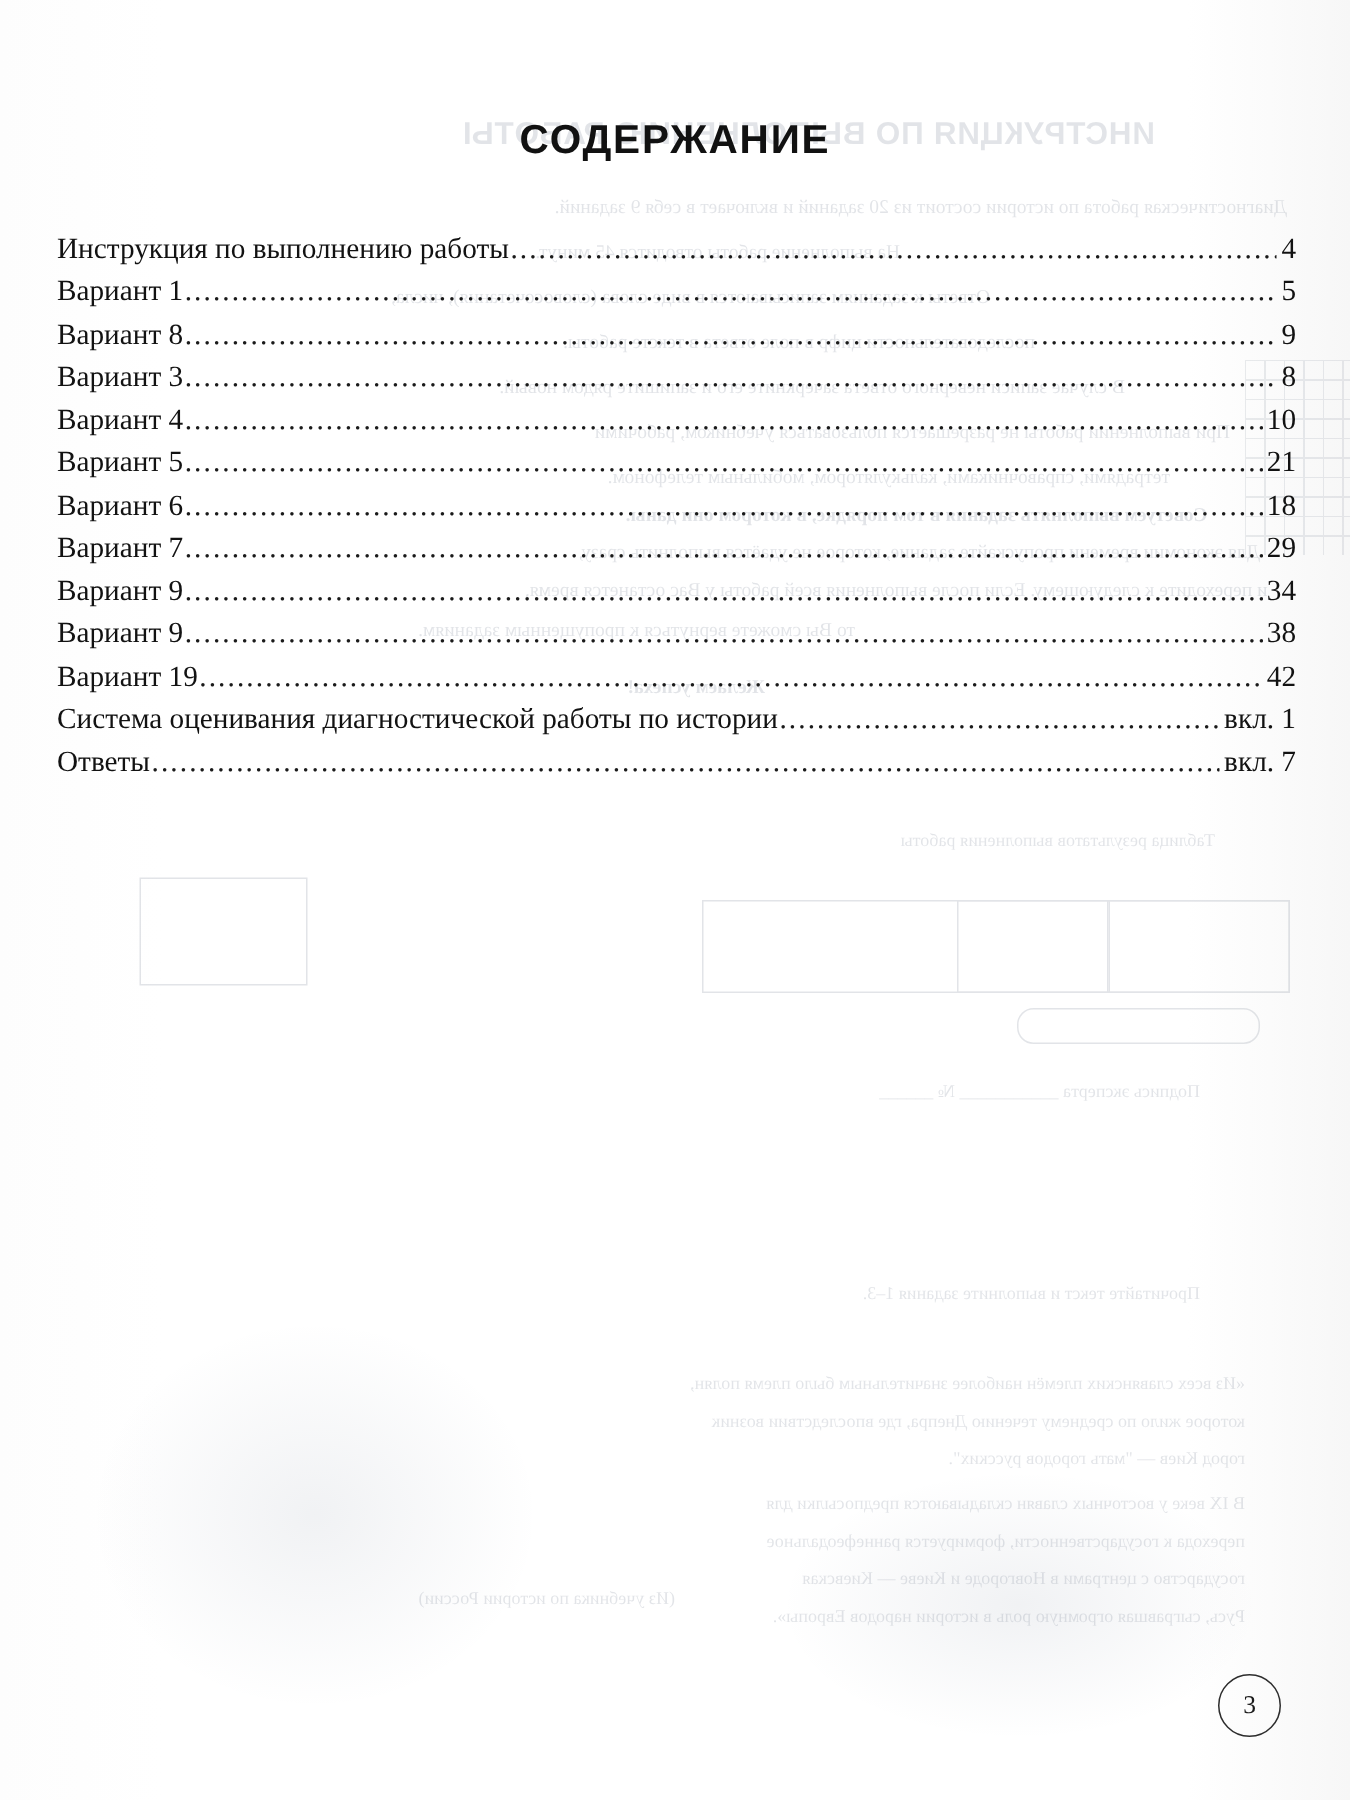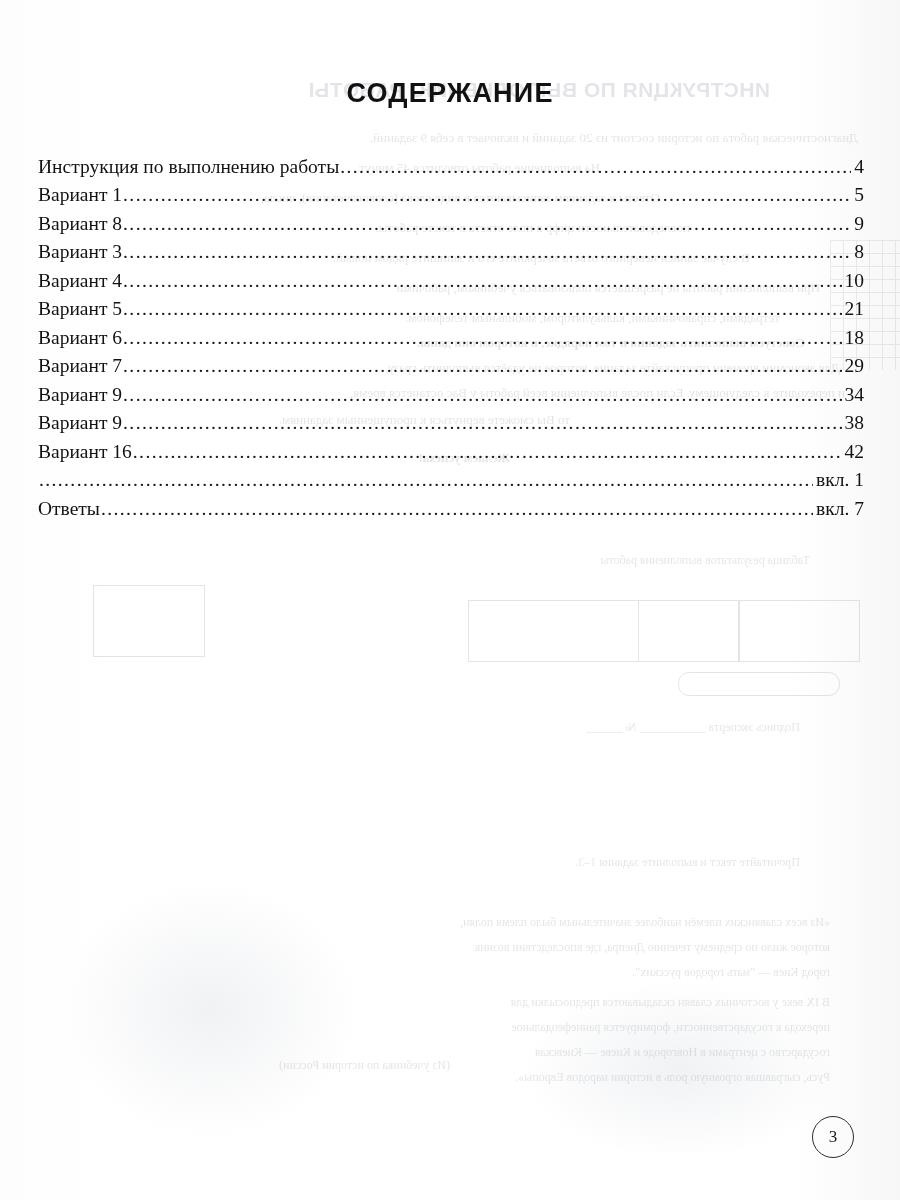--- a/index.html
+++ b/index.html
@@ -249,26 +249,27 @@
         <span class="pageno">34</span>
       </div>
 
       <div class="toc-row bold">
         <span class="label">Вариант 9</span>
         <span class="leader">...........................................................................................................................................</span>
         <span class="pageno">38</span>
       </div>
 
       <div class="toc-row bold">
-        <span class="label">Вариант 16</span>
+        <span class="label">Вариант 19</span>
         <span class="leader">...........................................................................................................................................</span>
         <span class="pageno">42</span>
       </div>
 
       <div class="toc-row">
+        <span class="label">Система оценивания диагностической работы по истории</span>
         <span class="leader">...........................................................................................................................................</span>
         <span class="pageno">вкл. 1</span>
       </div>
 
       <div class="toc-row">
         <span class="label">Ответы</span>
         <span class="leader">...........................................................................................................................................</span>
         <span class="pageno">вкл. 7</span>
       </div>
 

